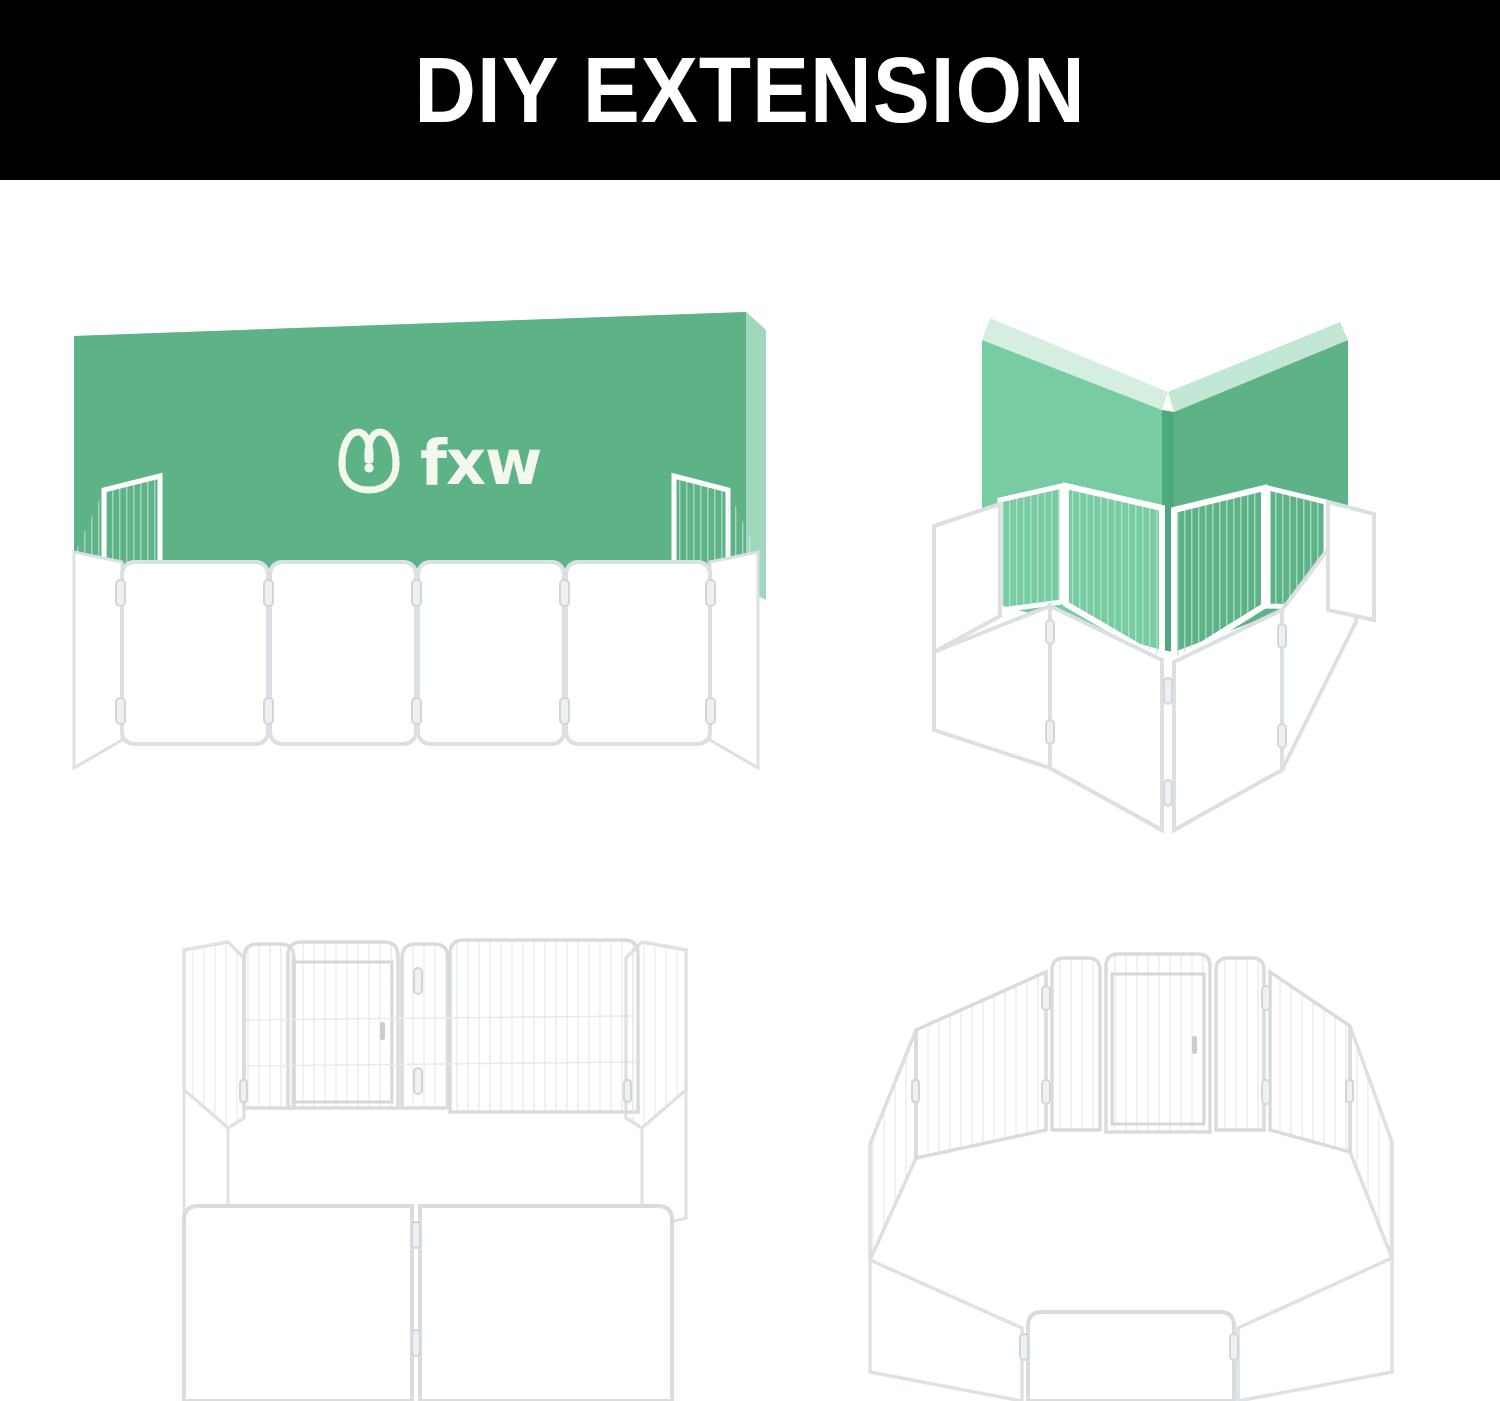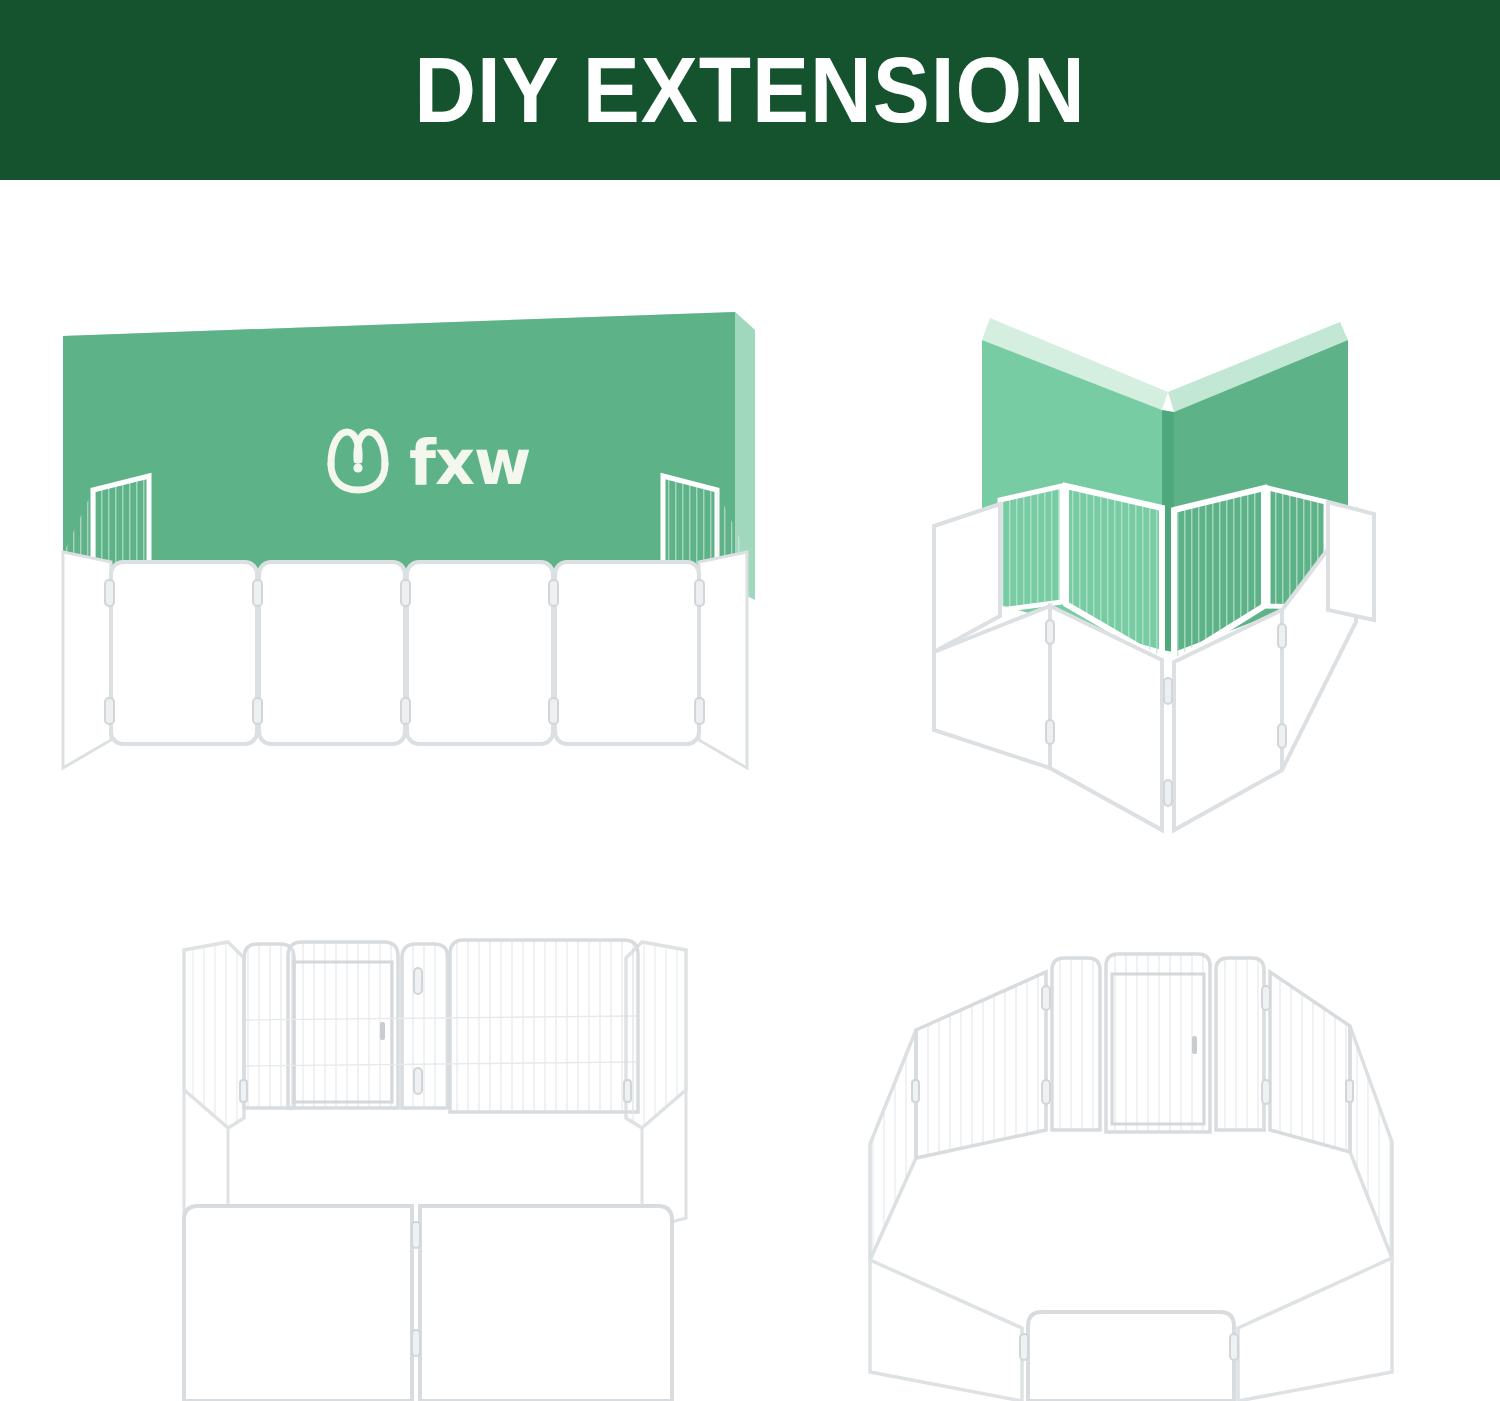--- a/index.html
+++ b/index.html
@@ -5,37 +5,37 @@
 <style>
   html,body{margin:0;padding:0;background:#ffffff;}
   body{
     width:1500px;height:1401px;position:relative;overflow:hidden;
     font-family:"Liberation Sans","DejaVu Sans",sans-serif;
   }
 
   
   #header-banner{
     position:absolute;left:0;top:0;width:1500px;height:180px;
-    background:#14532d;
+    background:#000000;
     display:flex;align-items:center;justify-content:center;
   }
   #header-title{
     color:#ffffff;
     font-size:92px;
     font-weight:bold;
     letter-spacing:1px;
     line-height:1;
     transform:scaleX(0.93);
     white-space:nowrap;
     font-family:"Liberation Sans","DejaVu Sans",sans-serif;
   }
 
   
   .panel-figure{position:absolute;}
-  #figure-wall-straight{left:45px;top:300px;width:720px;height:520px;}
+  #figure-wall-straight{left:56px;top:300px;width:720px;height:520px;}
   #figure-wall-corner {left:890px;top:300px;width:520px;height:530px;}
   #figure-pen-rect    {left:170px;top:930px;width:530px;height:471px;}
   #figure-pen-octagon {left:850px;top:930px;width:560px;height:471px;}
 
   .fig-svg{display:block;width:100%;height:100%;overflow:visible;}
 
   
   #brand-logo-text{
     font-family:"DejaVu Sans","Liberation Sans",sans-serif;
     font-size:62px;font-weight:600;fill:#F3F7EE;letter-spacing:-1px;

